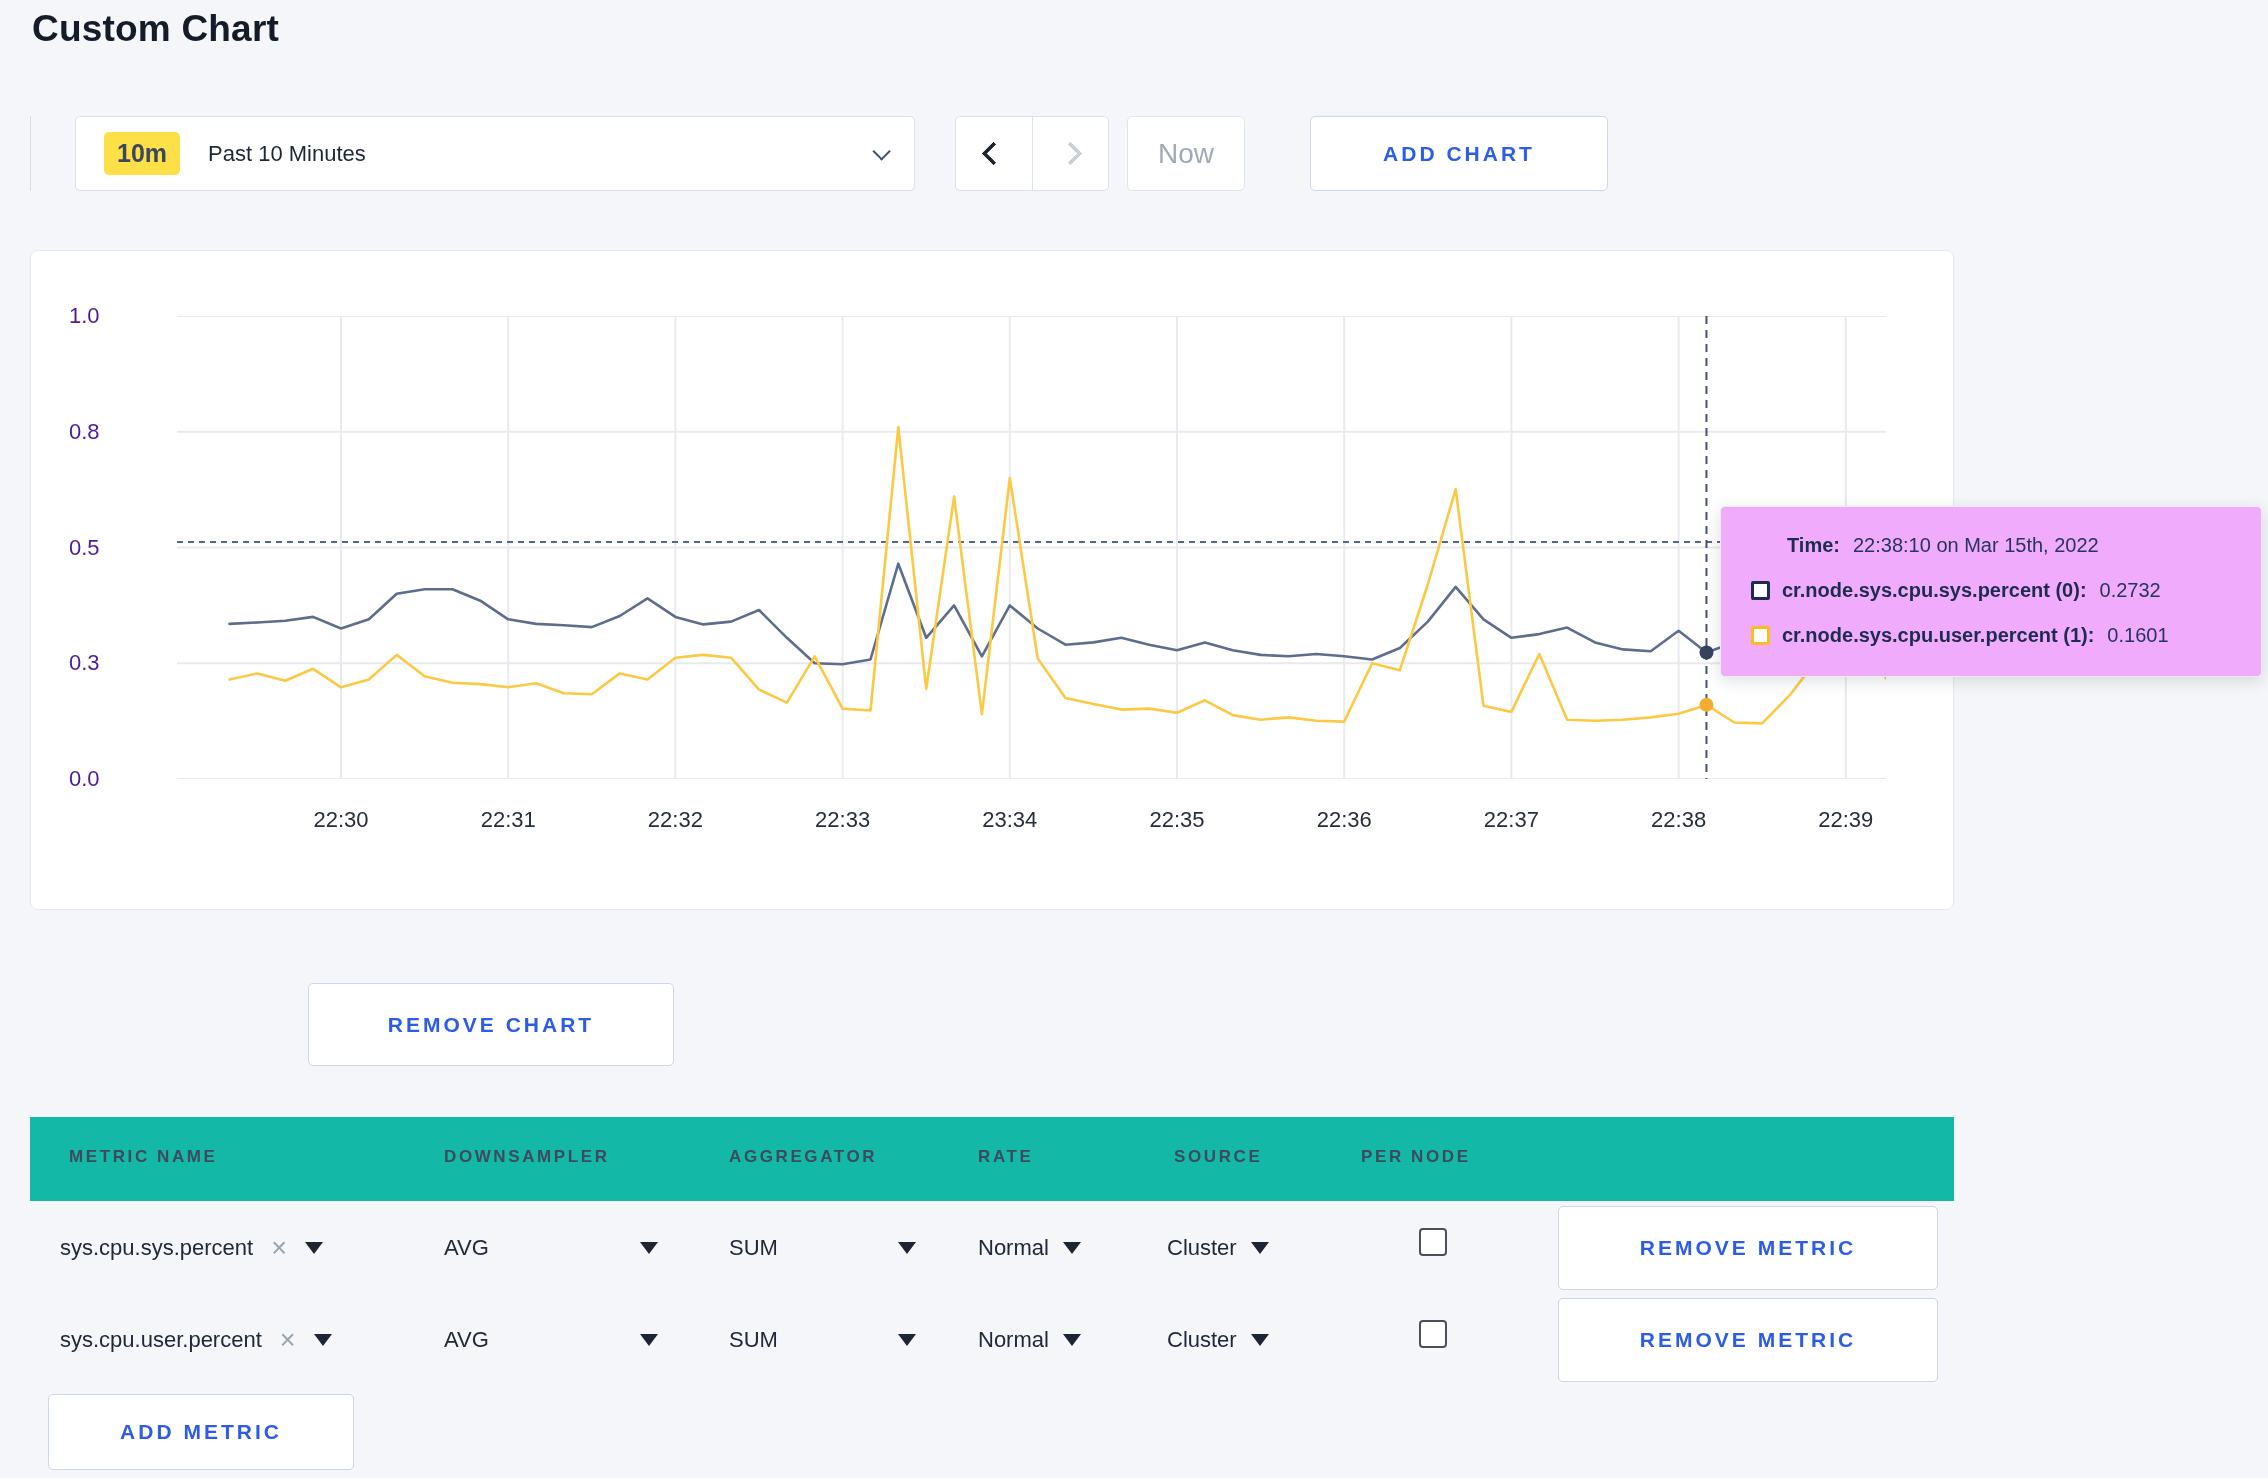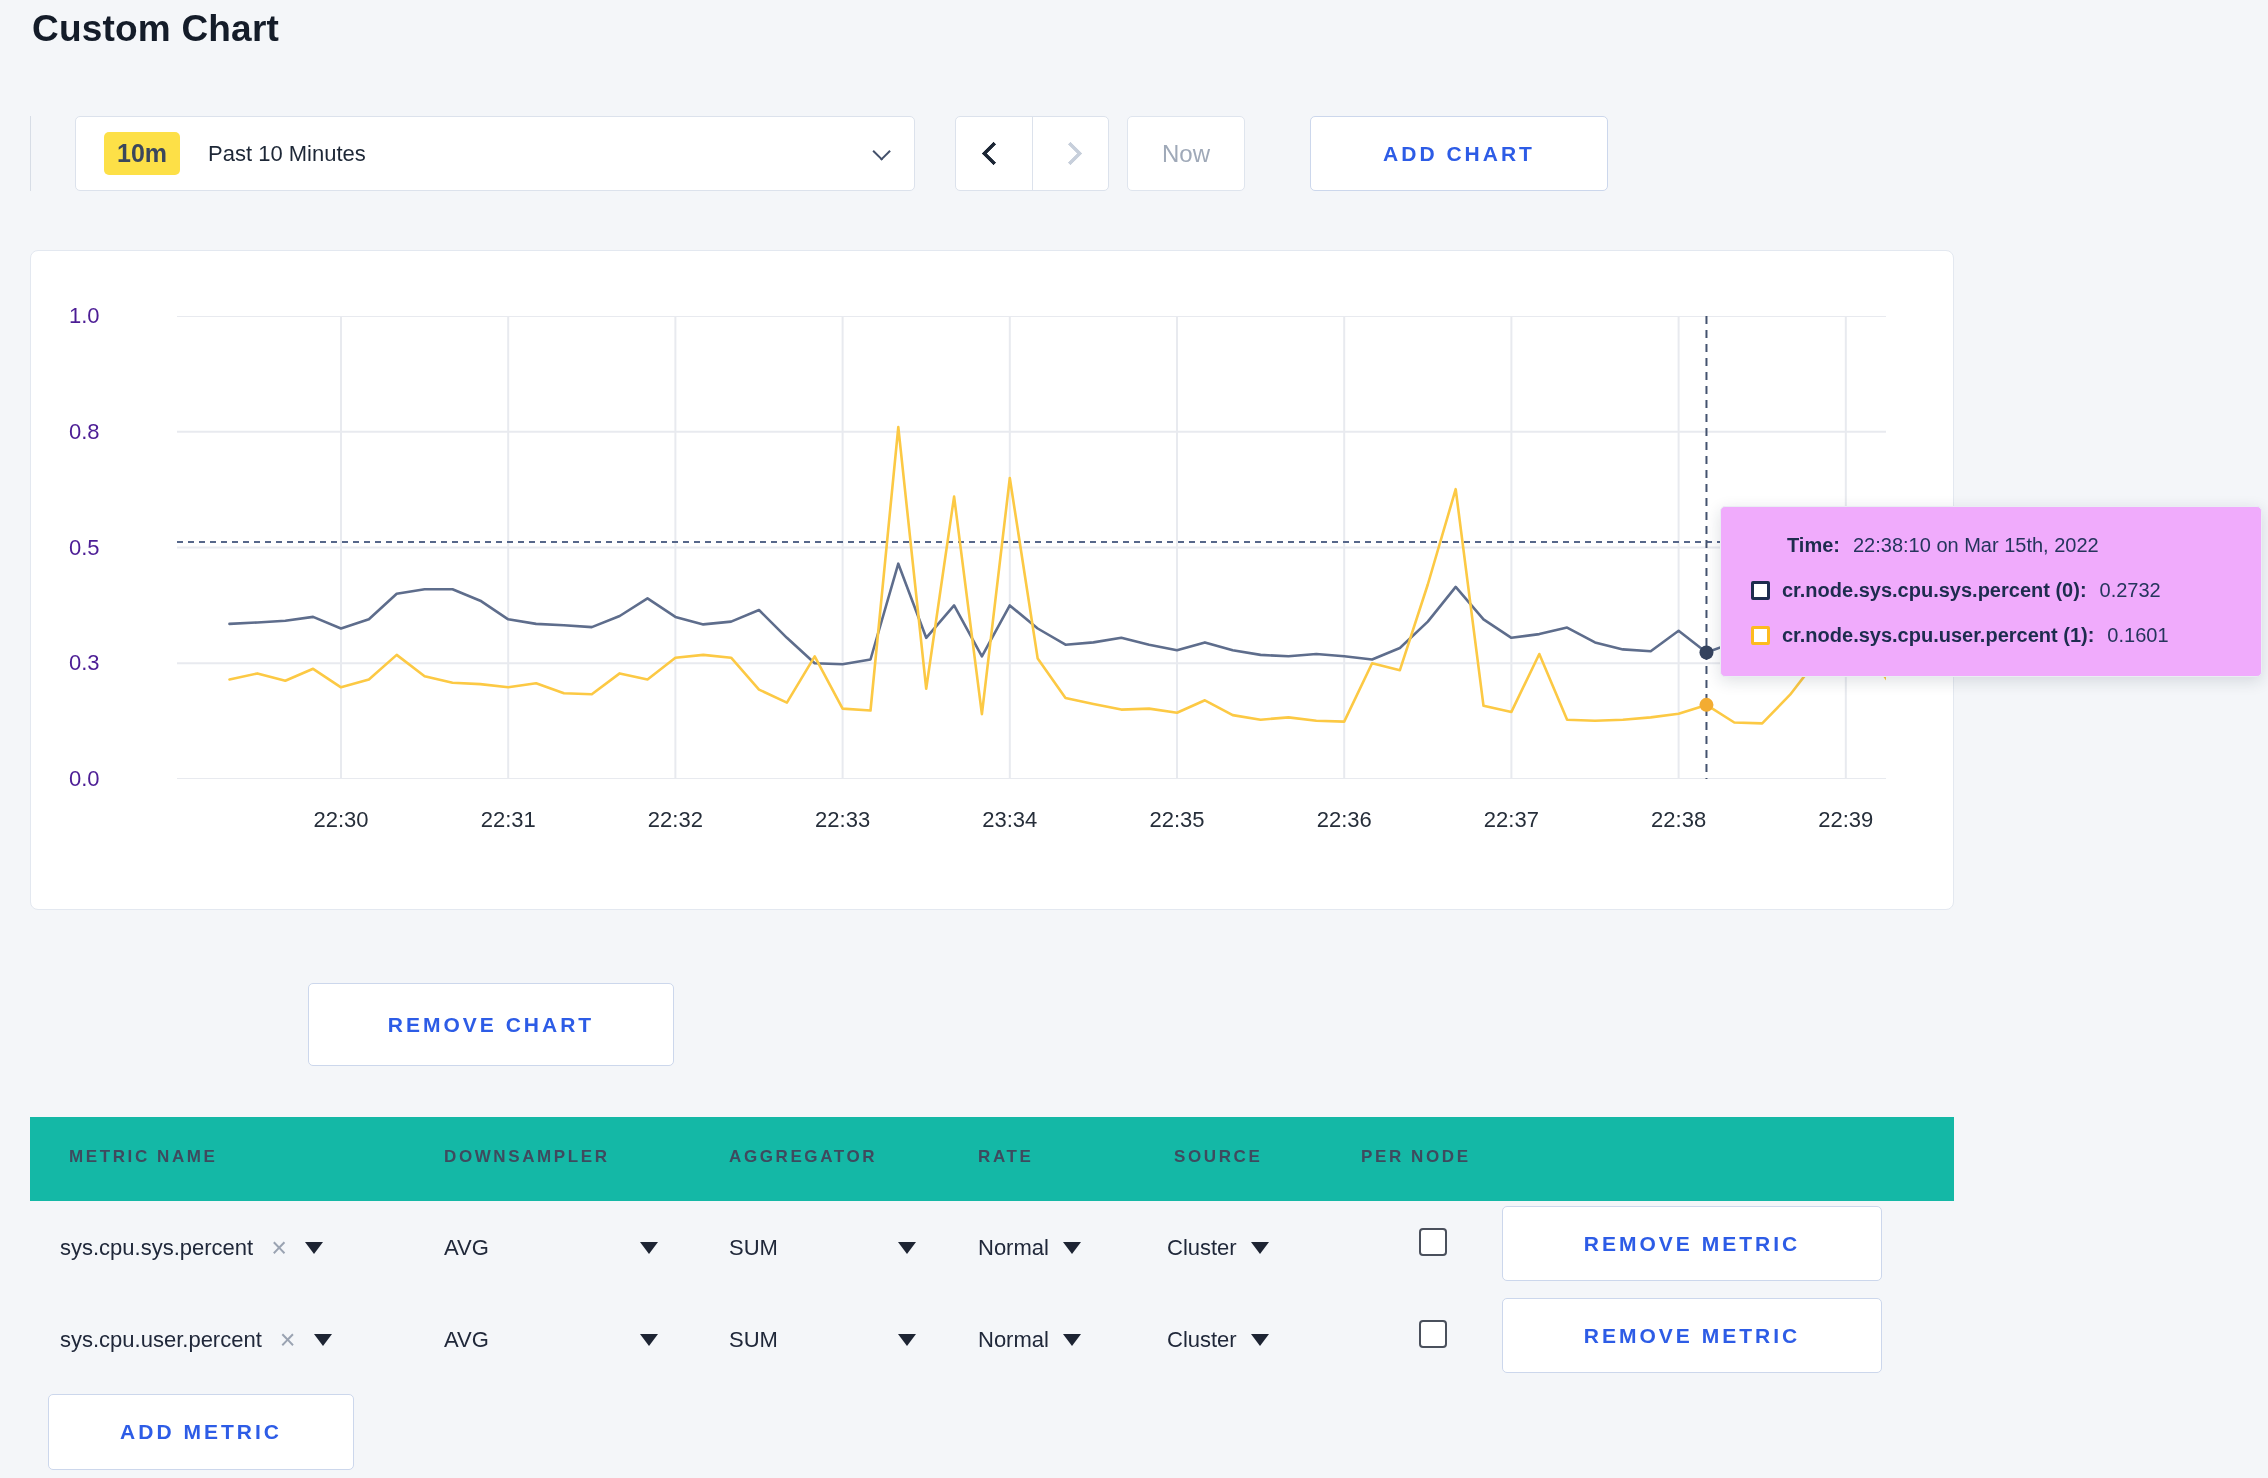--- a/index.html
+++ b/index.html
@@ -26,21 +26,21 @@
   .chev { display:inline-block; width:13px; height:13px; border-right:2px solid #43506a; border-bottom:2px solid #43506a; transform:rotate(45deg) translateY(-3px); }
   .time-select .chev { margin-left:auto; }
 
   .range-btns { position:absolute; left:955px; top:116px; width:154px; height:75px; background:#fff; border:1px solid #dce2ec; border-radius:5px; display:flex; }
   .range-btn { flex:1; display:flex; align-items:center; justify-content:center; cursor:pointer; }
   .range-btn + .range-btn { border-left:1px solid #dce2ec; }
   .chev-left  { width:17px; height:17px; border-left:4px solid #1c2635; border-bottom:4px solid #1c2635; transform:rotate(45deg); border-radius:1px; }
   .chev-right { width:17px; height:17px; border-right:4px solid #c7cfdb; border-top:4px solid #c7cfdb; transform:rotate(45deg); border-radius:1px; }
 
   .now-btn { position:absolute; left:1127px; top:116px; width:118px; height:75px; background:#fff; border:1px solid #dfe5ee; border-radius:5px;
-    display:flex; align-items:center; justify-content:center; font-size:24px; color:#9fa9b8; cursor:default; }
+    display:flex; align-items:center; justify-content:center; font-size:28px; color:#9fa9b8; cursor:default; }
 
   .btn-blue { background:#fff; border:1px solid #ccd7ec; border-radius:5px; color:#2d5ce6; font-weight:600; letter-spacing:3px; font-size:21px;
     display:flex; align-items:center; justify-content:center; cursor:pointer; }
   .add-chart-btn { position:absolute; left:1310px; top:116px; width:298px; height:75px; }
 
   
   .chart-card { left:30px; top:250px; width:1924px; height:660px; }
   .plot { position:absolute; left:146px; top:65px; width:1709px; height:463px; }
   .plot svg { position:absolute; left:0; top:0; overflow:hidden; }
   .y-label { position:absolute; width:100px; left:38px; font-size:22px; color:#4c1d95; height:28px; line-height:28px; }
@@ -70,21 +70,21 @@
   .table-head { position:absolute; left:30px; top:1117px; width:1924px; height:84px; background:#14b8a6; }
   .th { position:absolute; top:30px; font-size:17px; font-weight:700; letter-spacing:2.6px; color:#3e4a5e; }
 
   .cell { position:absolute; display:flex; align-items:center; font-size:22px; color:#20283a; }
   .tri { width:0; height:0; border-left:9px solid transparent; border-right:9px solid transparent; border-top:12px solid #1d2433; cursor:pointer; }
   .x-clear { color:#9aa3b2; font-size:27px; line-height:20px; cursor:pointer; }
   .metric-cell { gap:18px; cursor:pointer; }
   .spread { justify-content:space-between; }
   .gap14 { gap:14px; }
   .checkbox { position:absolute; width:28px; height:28px; background:#fff; border:2px solid #4a505c; border-radius:4px; cursor:pointer; }
-  .remove-metric-btn { position:absolute; left:1502px; width:380px; height:75px; }
+  .remove-metric-btn { position:absolute; left:1558px; width:380px; height:84px; }
   .add-metric-btn { position:absolute; left:48px; top:1394px; width:306px; height:76px; }
 </style>
 </head>
 <body>
 
 <div class="page">
 
   <div class="page-title">Custom Chart</div>
 
   <div class="toolbar-divider"></div>

